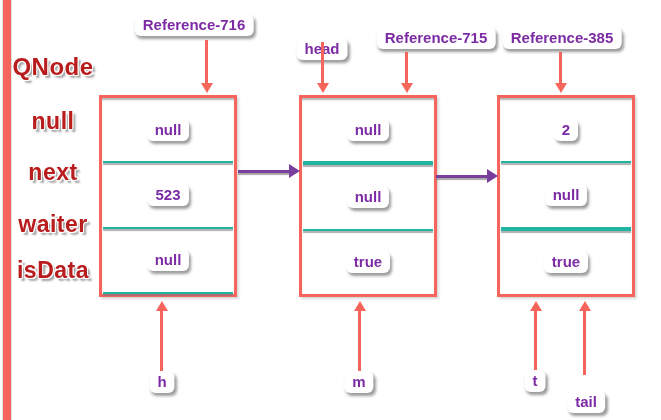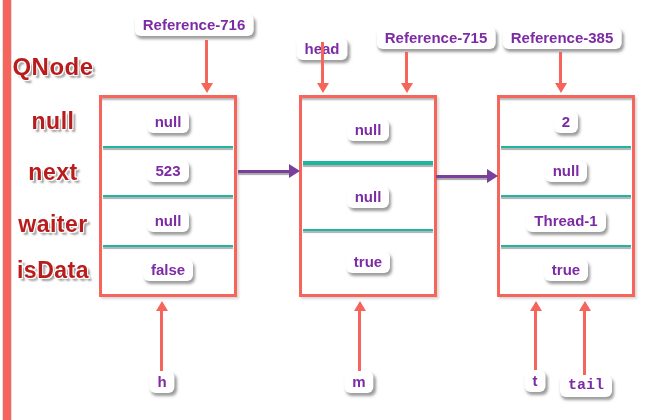--- a/index.html
+++ b/index.html
@@ -99,23 +99,20 @@
       </div>
     <div class="sep"></div>
     <div class="row">
       <span class="pill">523</span>
       </div>
     <div class="sep"></div>
     <div class="row">
       <span class="pill">null</span>
       </div>
     <div class="sep"></div>
-    <div class="row">
-      <span class="pill">false</span>
-      </div>
   </div>
 
   <div class="node" style="left:299px;">
     <div class="row">
       <span class="pill">null</span>
       </div>
     <div class="sep"></div>
     <div class="sep"></div>
     <div class="row">
       <span class="pill">null</span>
@@ -128,35 +125,32 @@
 
   <div class="node" style="left:497px;">
     <div class="row">
       <span class="pill">2</span>
       </div>
     <div class="sep"></div>
     <div class="row">
       <span class="pill">null</span>
       </div>
     <div class="sep"></div>
-    <div class="row">
-      <span class="pill">Thread-1</span>
-      </div>
     <div class="sep"></div>
     <div class="row">
       <span class="pill">true</span>
       </div>
   </div>
 
   <div class="harrow" style="left:238px; top:170px; width:52px;"></div>
   <div class="harrow" style="left:436px; top:175px; width:52px;"></div>
 
   <div class="varrow up" style="left:160px; top:310px; height:61px;"></div>
   <div class="varrow up" style="left:358px; top:310px; height:61px;"></div>
   <div class="varrow up" style="left:534px; top:310px; height:60px;"></div>
   <div class="varrow up" style="left:583px; top:310px; height:65px;"></div>
 
   <span class="pill float-pill" style="left:162px; top:371px;">h</span>
   <span class="pill float-pill" style="left:359px; top:371px;">m</span>
   <span class="pill float-pill" style="left:535px; top:370px;">t</span>
-  <span class="pill float-pill" style="left:586px; top:375px;font-family:Liberation Mono, monospace;">tail</span>
+  <span class="pill float-pill" style="left:586px; top:391px;">tail</span>
 
 </div>
 
 </body></html>

